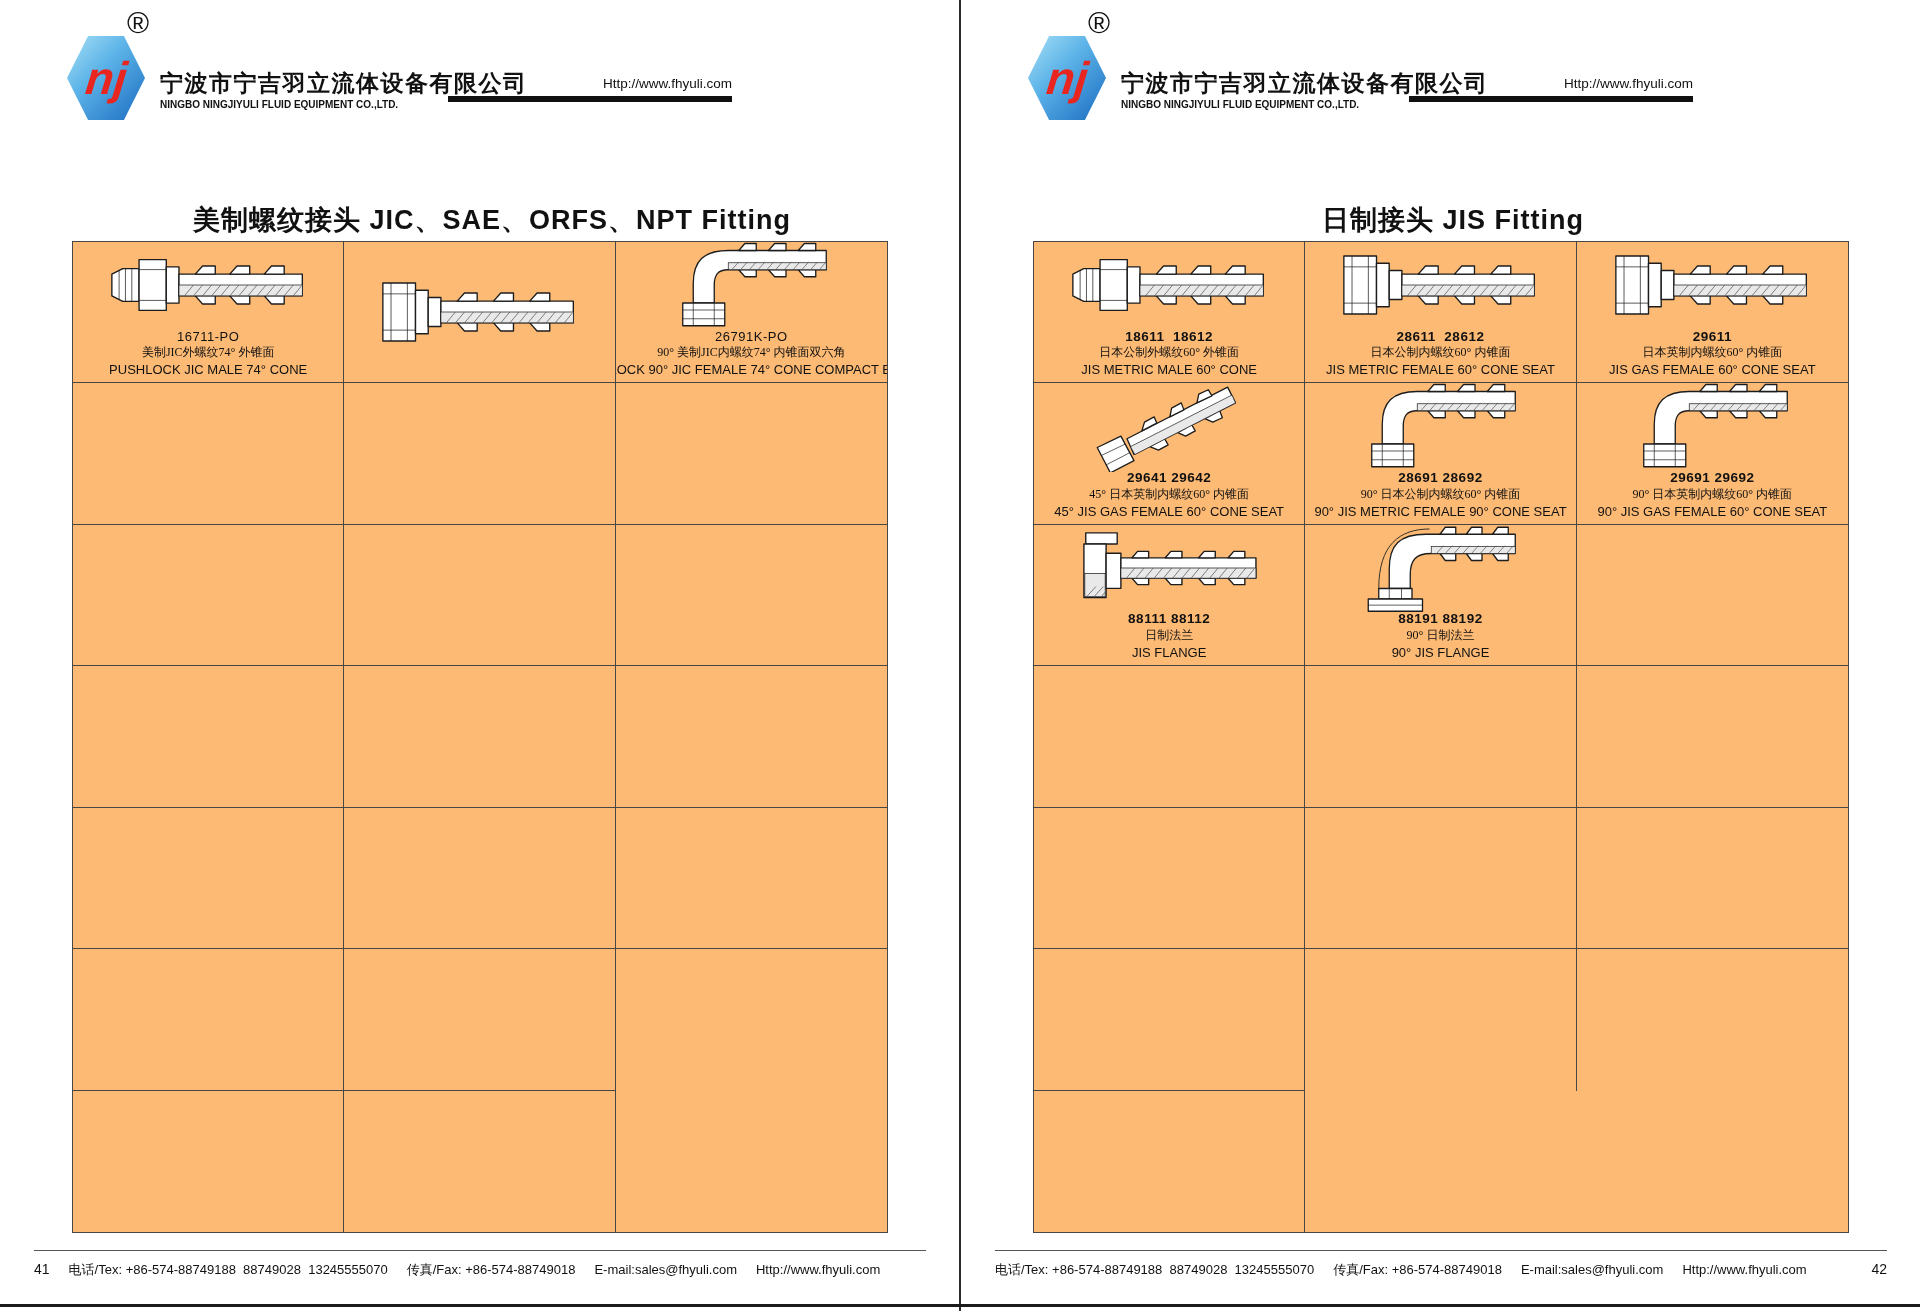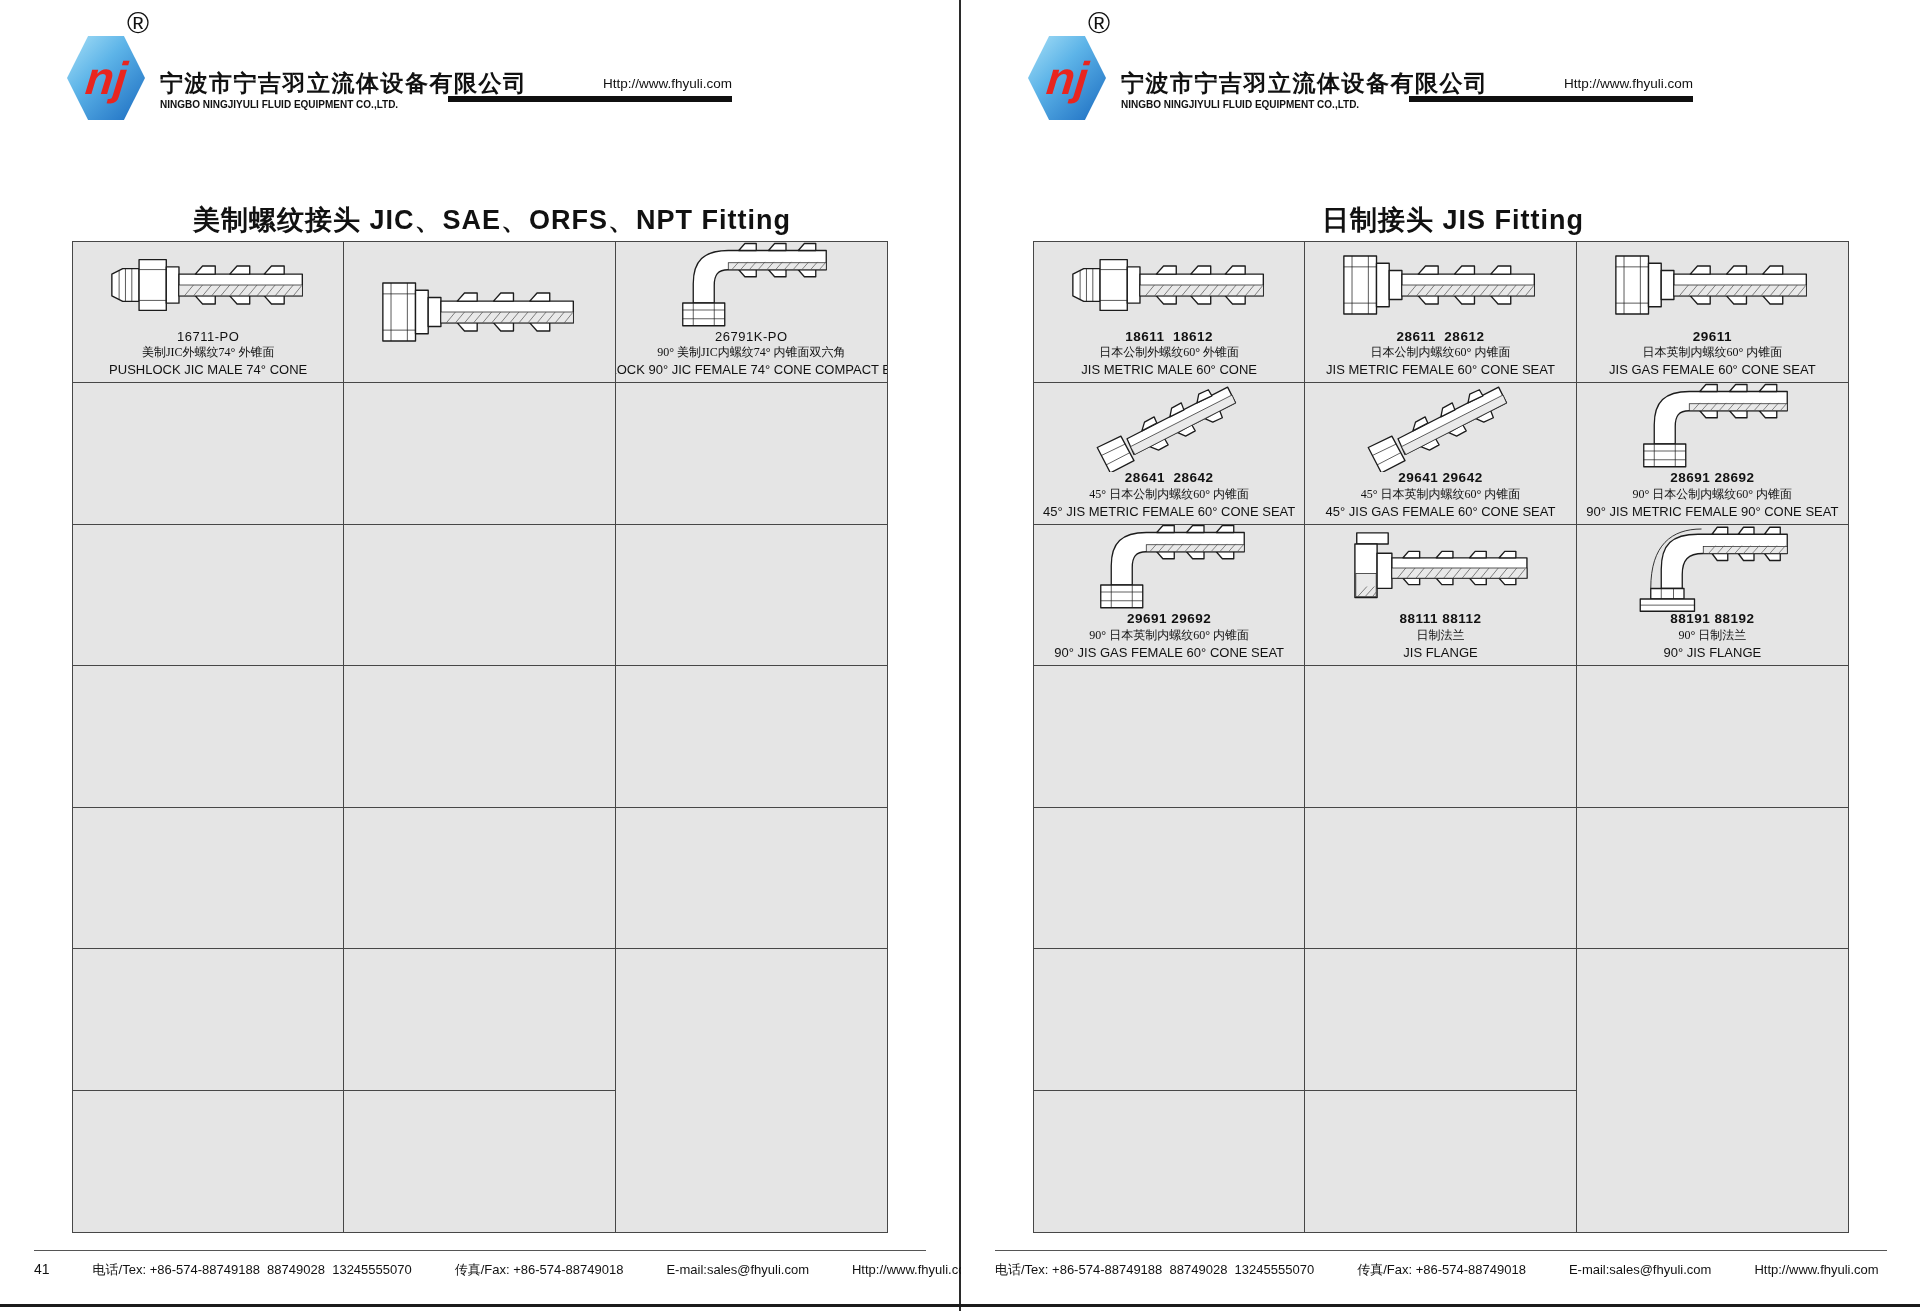--- a/index.html
+++ b/index.html
@@ -26,42 +26,42 @@
   .url-bar { position:absolute; left:448px; top:96px; width:284px; height:6px; background:#101010; }
 
   
   .page-title { position:absolute; left:72px; top:190px; width:816px; margin:12px;
                 text-align:center; font-size:27px; font-weight:700; letter-spacing:1px;
                 white-space:nowrap; }
 
   
   .grid { position:absolute; left:72px; top:241px; width:816px; height:992px;
           display:grid; grid-template-columns:repeat(3,1fr); grid-template-rows:repeat(7,1fr);
-          border:1px solid #474747; box-sizing:border-box; background:#e5e5e5; }
+          border:1px solid #474747; box-sizing:border-box; background:#fdba74; }
   .cell { border-right:1px solid #474747; border-bottom:1px solid #474747;
           display:flex; flex-direction:column; align-items:center; justify-content:flex-end;
           overflow:hidden; box-sizing:border-box; }
   .cell:nth-child(3n) { border-right:none; }
   .cell:nth-last-child(-n+3) { border-bottom:none; }
   .art { flex:1; display:flex; align-items:center; justify-content:center; width:100%; min-height:0; }
   .labels { text-align:center; padding-bottom:4px; line-height:1.32; }
   .labels div { white-space:nowrap; }
   .code { font-size:13px; letter-spacing:.5px; white-space:pre !important; }
   .page.right .code { font-weight:700; font-size:13.5px; }
   .cn { font-size:12px;font-family:Liberation Serif, serif; }
   .en { font-size:13px; }
 
   .fit { width:204px; height:78px; }
   .fit.fitting-elbow-90, .fit.fitting-elbow-45,
   .fit.fitting-flange-90, .fit.fitting-flange-45 { width:158px; height:91px; }
   .fit.fitting-flange-straight { width:190px; height:74px; }
 
   
   .foot-rule { position:absolute; left:34px; top:1250px; width:892px; height:1px; background:#555; }
-  .footer { position:absolute; left:34px; top:1261px; width:892px; display:flex; gap:43px;
+  .footer { position:absolute; left:34px; top:1261px; width:892px; display:flex; gap:19px;
             font-size:13px; align-items:baseline; }
   .footer span { white-space:pre; }
   .pagenum { font-size:14px; }
   .page.right .pagenum { margin-left:auto; }
   .bottom-line { position:absolute; left:0; top:1304px; width:1920px; height:3px; background:#1b1b1b; }
   .defs-svg { position:absolute; width:0; height:0; overflow:hidden; }
 </style>
 </head>
 <body>
 
@@ -278,32 +278,20 @@
             <div class="en">JIS GAS FEMALE 60° CONE SEAT</div>
           </div>
         </div>
         <div class="cell">
           <div class="art">
             <svg class="fit fitting-elbow-45">
               <use href="#sym-fitting-elbow-45"></use>
             </svg>
           </div>
           <div class="labels">
-            <div class="code">28641  28642</div>
-            <div class="cn">45° 日本公制内螺纹60° 内锥面</div>
-            <div class="en">45° JIS METRIC FEMALE 60° CONE SEAT</div>
-          </div>
-        </div>
-        <div class="cell">
-          <div class="art">
-            <svg class="fit fitting-elbow-45">
-              <use href="#sym-fitting-elbow-45"></use>
-            </svg>
-          </div>
-          <div class="labels">
             <div class="code">29641 29642</div>
             <div class="cn">45° 日本英制内螺纹60° 内锥面</div>
             <div class="en">45° JIS GAS FEMALE 60° CONE SEAT</div>
           </div>
         </div>
         <div class="cell">
           <div class="art">
             <svg class="fit fitting-elbow-90">
               <use href="#sym-fitting-elbow-90"></use>
             </svg>

